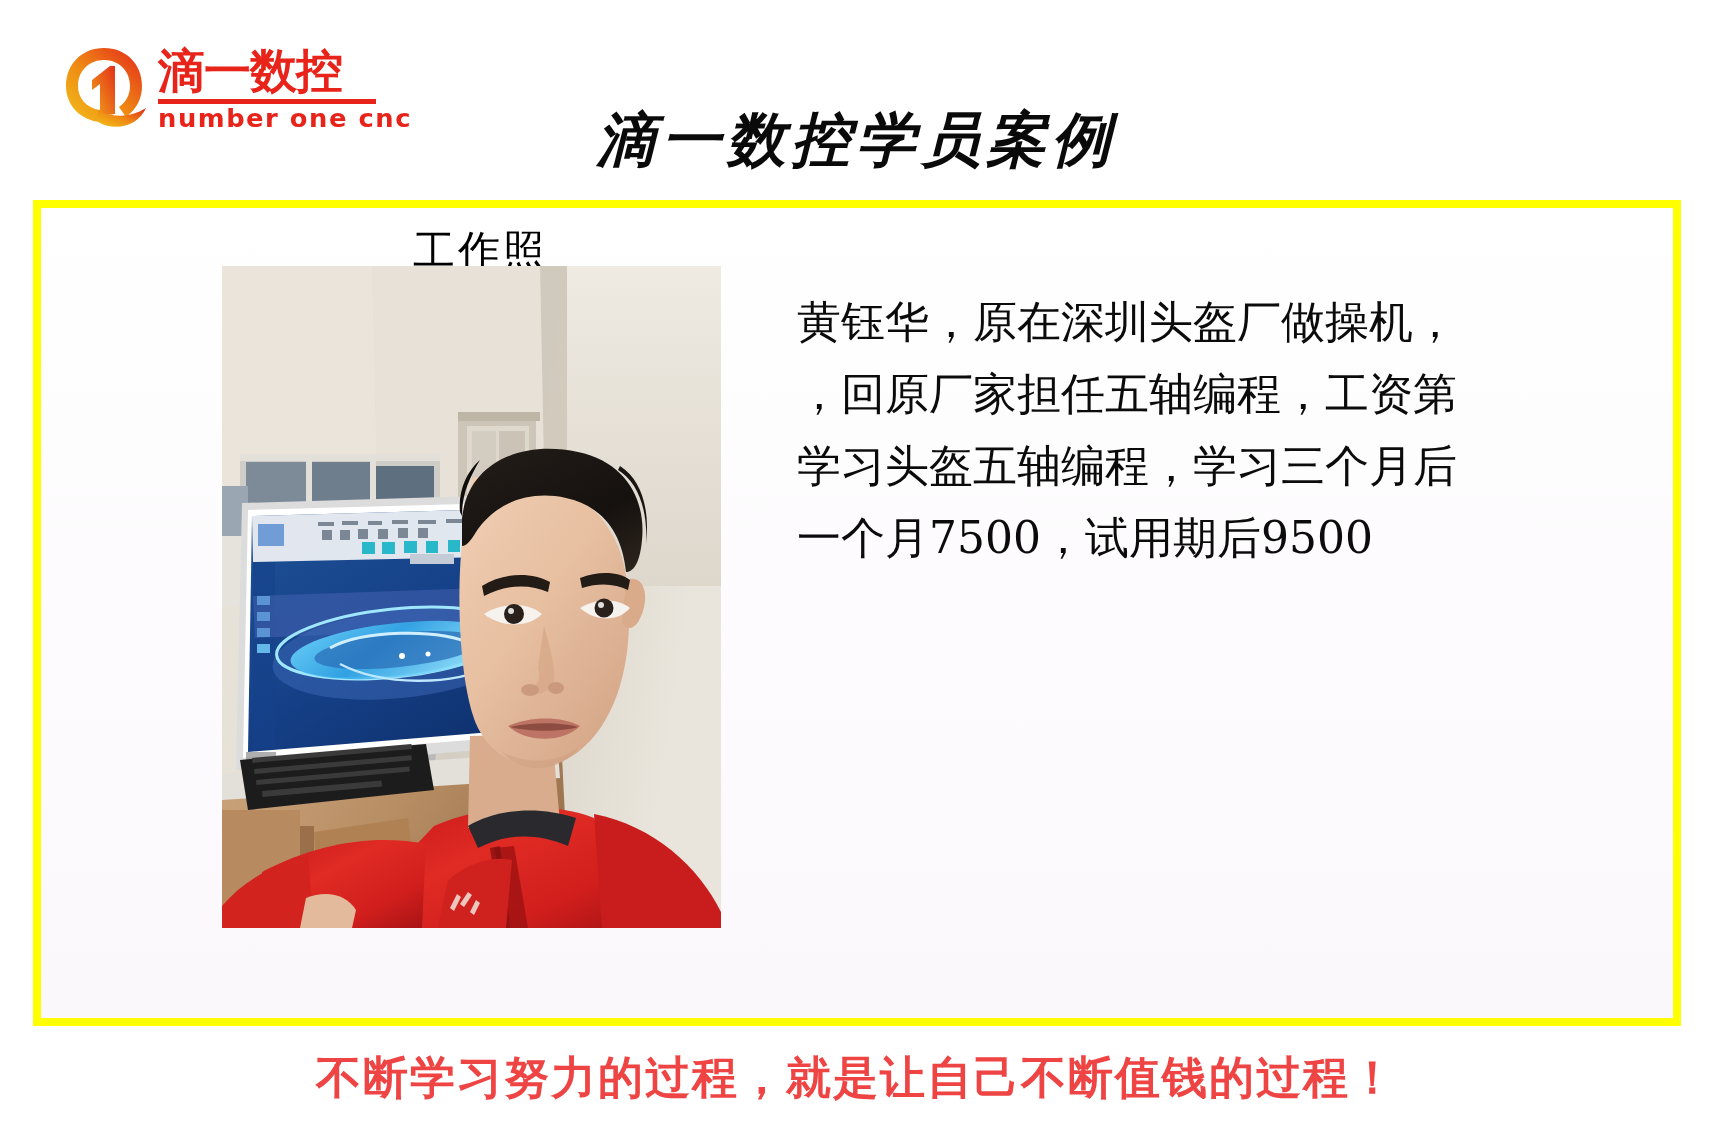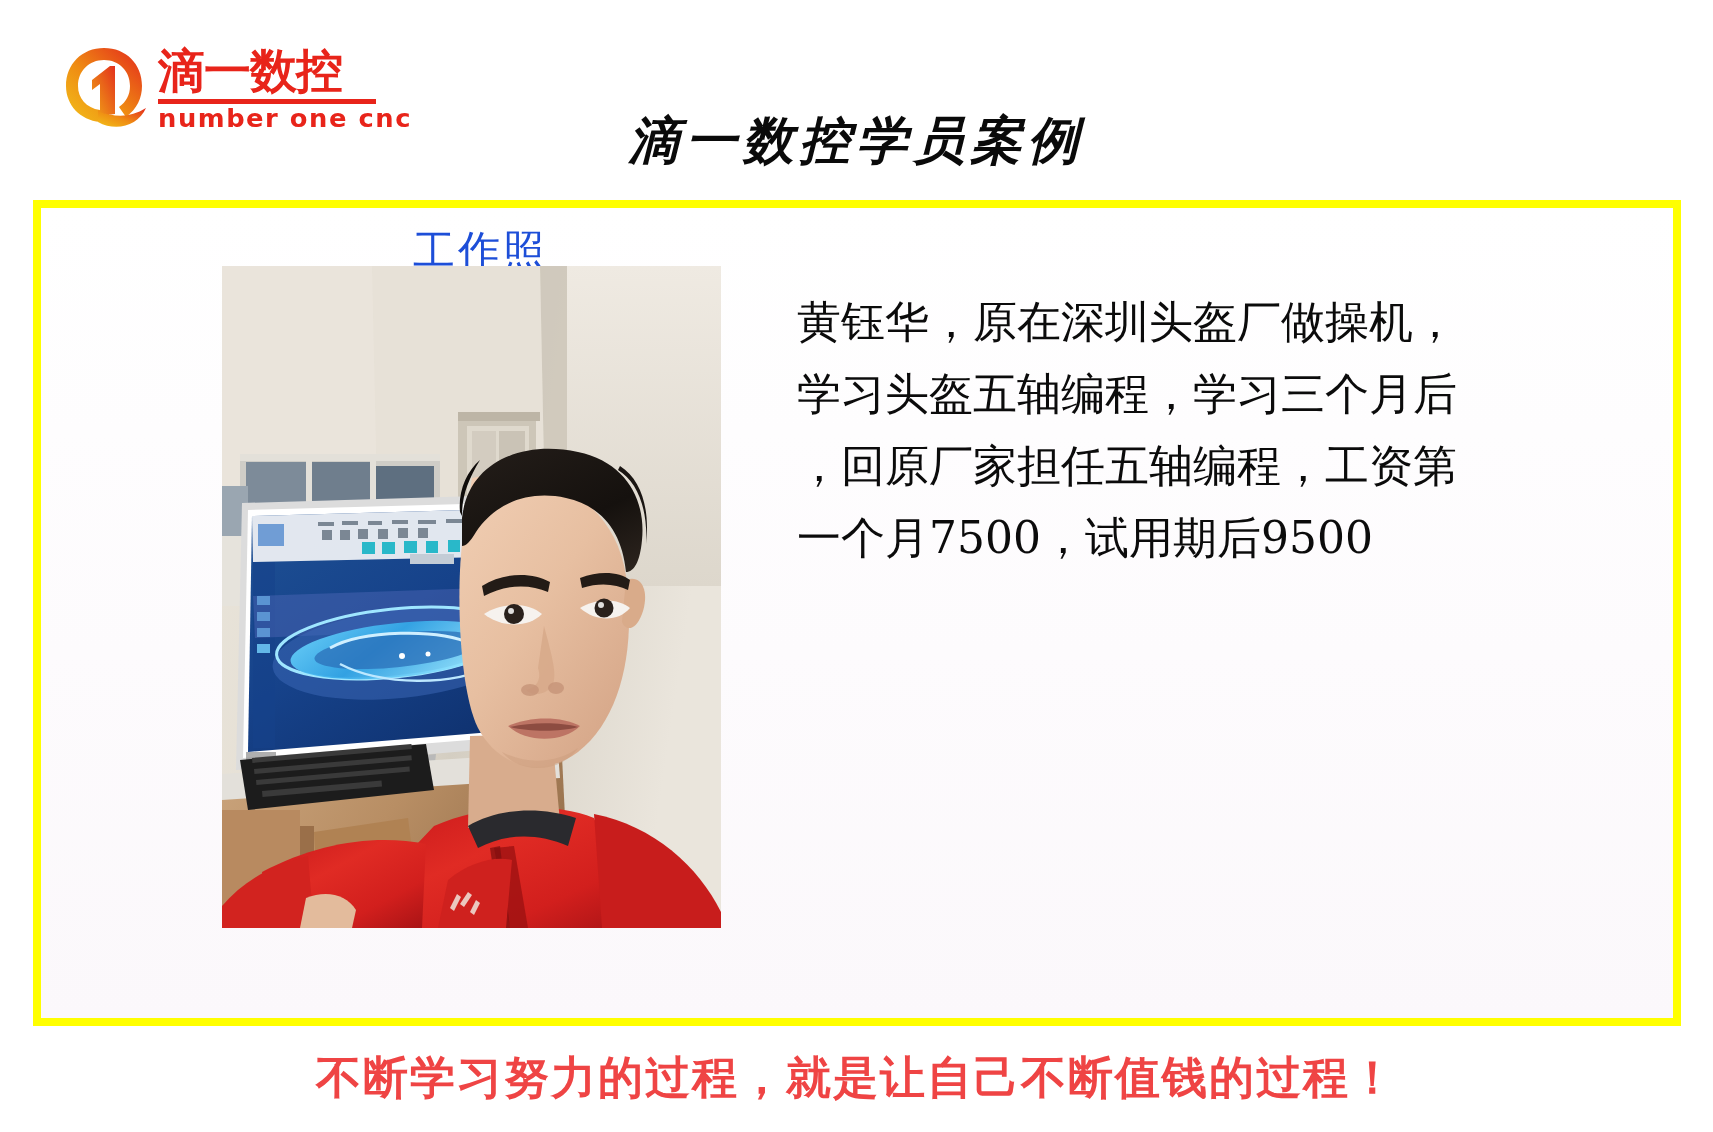--- a/index.html
+++ b/index.html
@@ -39,21 +39,21 @@
     white-space:nowrap;
     transform:scaleX(1.03);
     transform-origin:left center;
   }
 
   #page-title{
     position:absolute;left:0;top:104px;width:1713px;
     text-align:center;
     font-family:"DejaVu Serif","Liberation Serif",serif;
     font-weight:bold;
-    font-size:51px;
+    font-size:59px;
     line-height:72px;
     color:#0a0a0a;
     letter-spacing:6px;
     font-style:italic;
   }
 
   
   #content-frame{
     position:absolute;
     left:33px;top:200px;
@@ -61,21 +61,21 @@
     border:8px solid #ffff00;
     box-sizing:border-box;
     background:linear-gradient(180deg,#ffffff 0%,#fdfbfd 55%,#fbf8fb 100%);
   }
 
   
   #photo-label{
     position:absolute;left:413px;top:227px;
     font-family:"DejaVu Serif","Liberation Serif",serif;
     font-size:42px;line-height:48px;
-    color:#1d4ed8;
+    color:#000000;
     letter-spacing:3px;
     font-weight:normal;
   }
 
   
   #photo{
     position:absolute;
     left:222px;top:266px;
     width:499px;height:662px;
     overflow:hidden;
@@ -340,18 +340,18 @@
 
     <path d="M286 460 C308 450 340 450 358 460 C342 476 306 478 286 460 Z" fill="#bd7464"></path>
     <path d="M288 461 C310 456 338 456 356 461 C338 466 308 466 288 461 Z" fill="#8d4c41"></path>
 
     <path d="M280 486 C306 500 338 496 356 482 C340 506 300 510 280 486 Z" fill="#cb9d7e" opacity="0.5"></path>
   </svg>
 </div>
 
 <div id="case-text">
   <div class="ln">黄钰华，原在深圳头盔厂做操机，</div>
+  <div class="ln">，回原厂家担任五轴编程，工资第</div>
   <div class="ln">学习头盔五轴编程，学习三个月后</div>
-  <div class="ln">，回原厂家担任五轴编程，工资第</div>
   <div class="ln">一个月7500，试用期后9500</div>
 </div>
 
 <div id="slogan">不断学习努力的过程，就是让自己不断值钱的过程！</div>
 
 </body></html>

